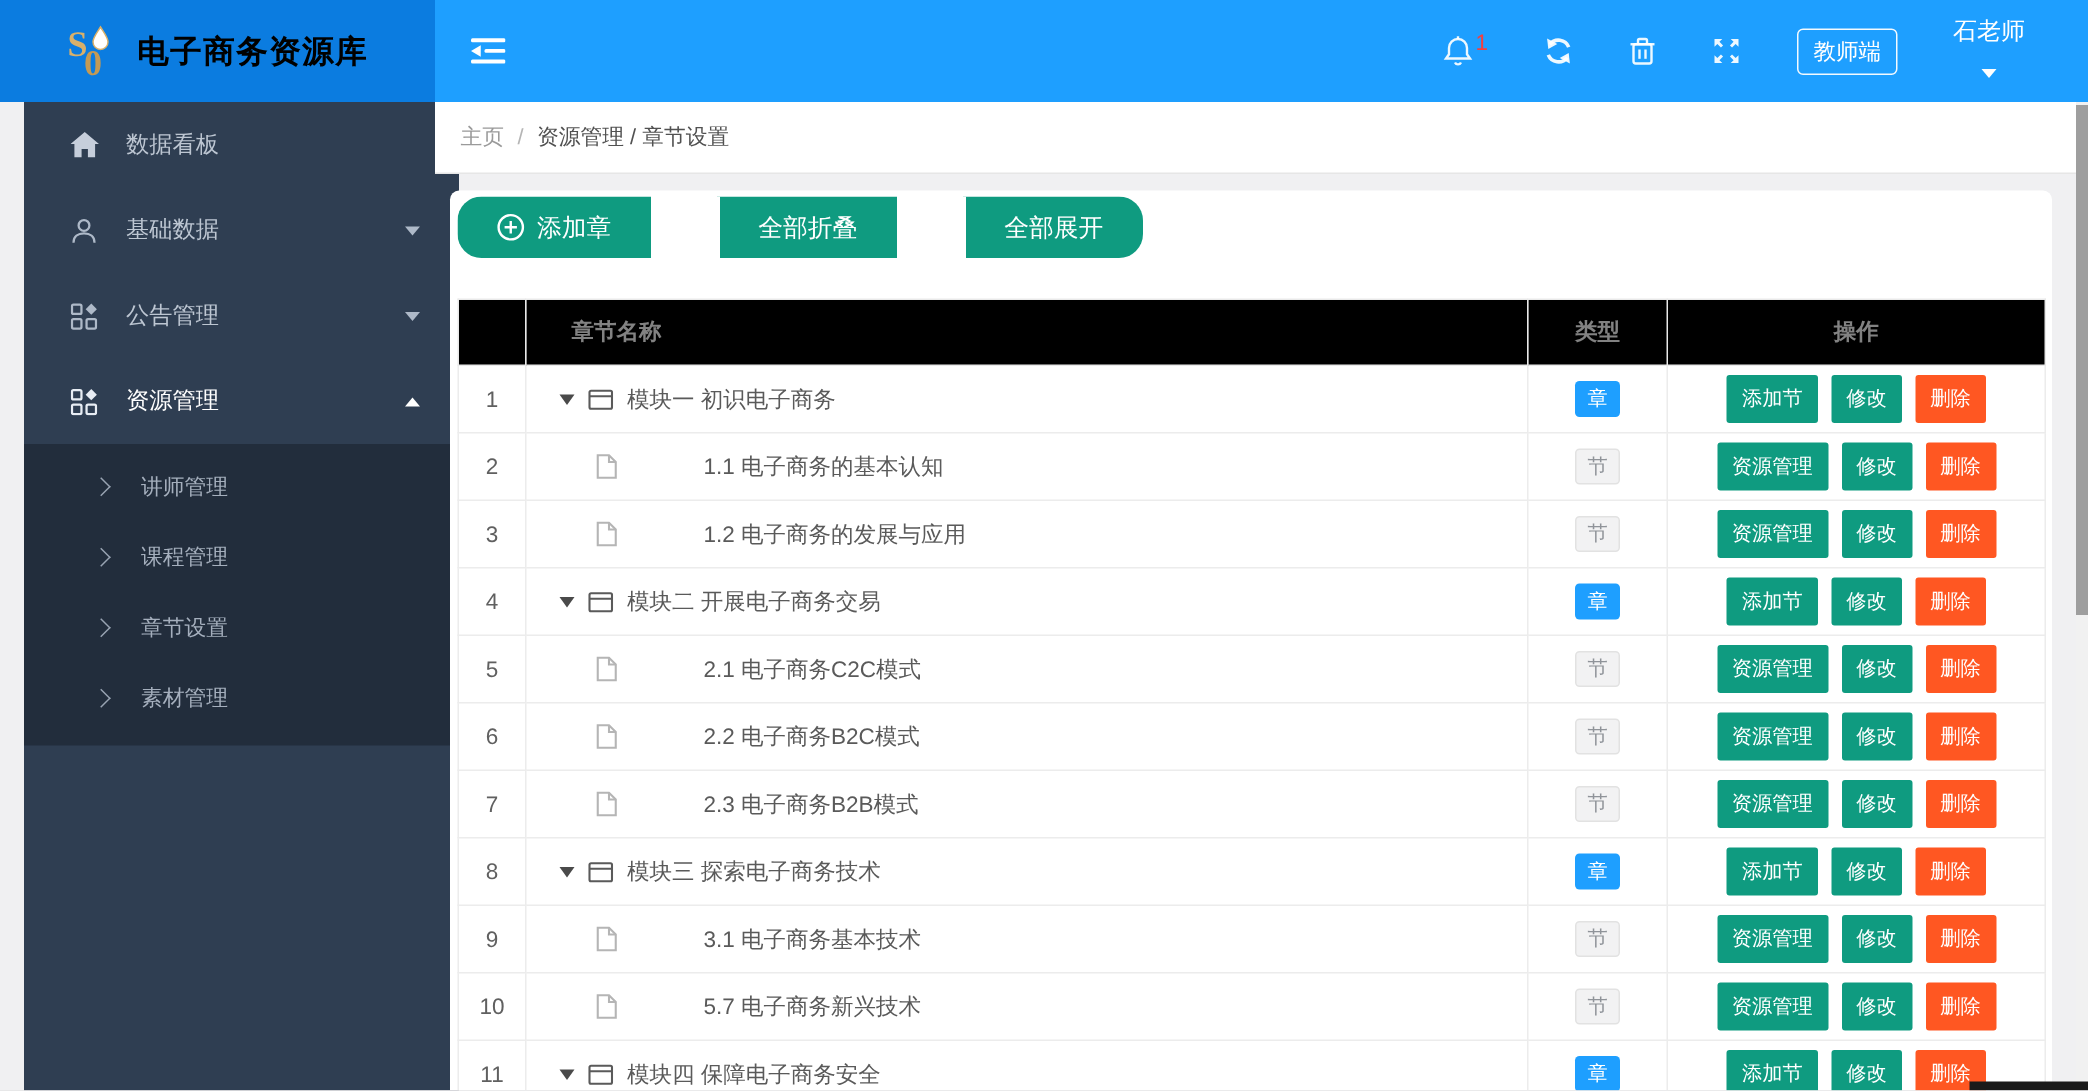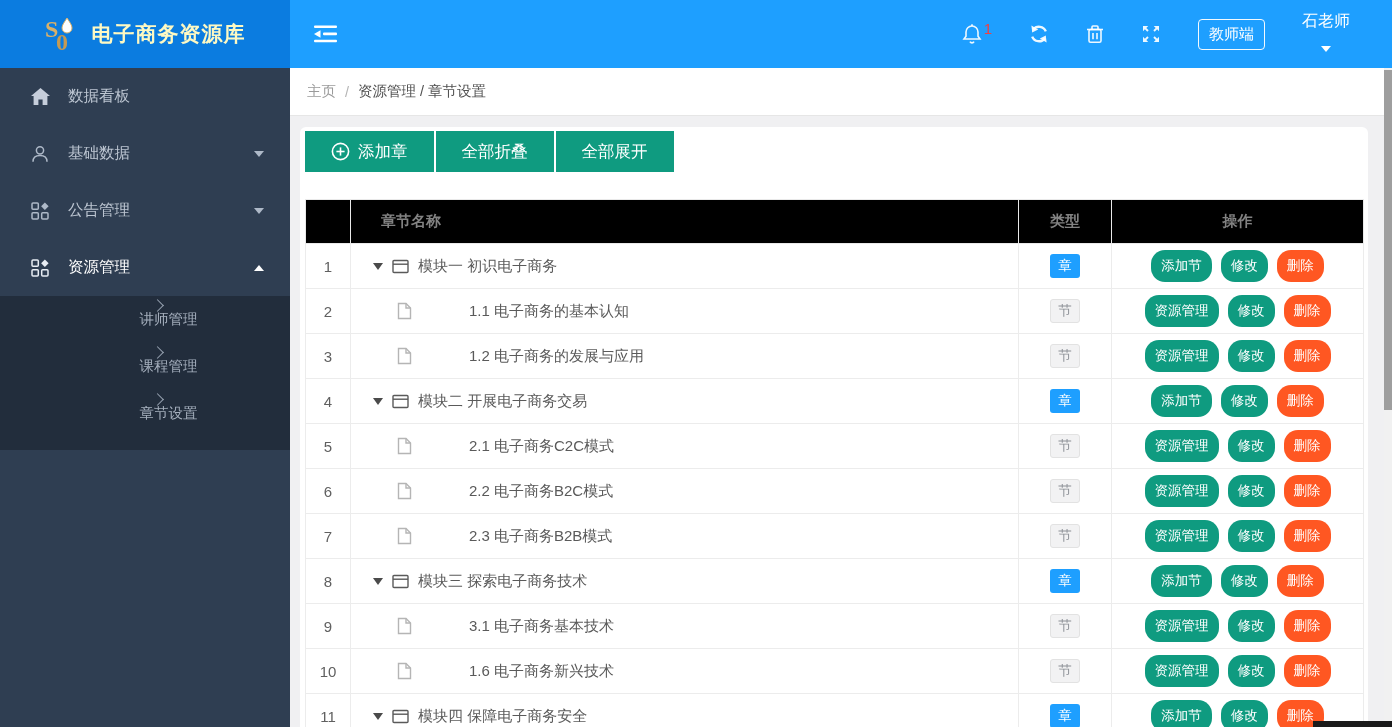--- a/index.html
+++ b/index.html
@@ -2,53 +2,53 @@
 <html style="--header-blue: #1E9FFF; --logo-blue: #0B7CE0; --sidebar: #2F3E52; --sidebar-dark: #222D3C; --teal: #0F9B80; --orange: #FF5722; --blue: #1E9FFF; --red: #F53F3F;"><head>
 <meta charset="utf-8">
 <style>
   html,body{margin:0;padding:0;background:#dcdcdc;}
   .app{position:relative;width:1392px;height:727px;overflow:hidden;background:#f0f0f2;
        font-family:"Liberation Sans","DejaVu Sans",sans-serif;-webkit-font-smoothing:antialiased;}
 
   
   .header{position:absolute;top:0;left:0;right:0;height:68px;display:flex;z-index:5;}
   .logo-area{width:290px;flex:0 0 290px;background:var(--logo-blue,#0b7ce0);display:flex;align-items:center;justify-content:center;gap:11px;}
-  .logo-title{color:#fef9c3;font-size:21px;font-weight:bold;letter-spacing:1px;}
+  .logo-title{color:#000000;font-size:21px;font-weight:bold;letter-spacing:1px;}
   .topbar{flex:1;background:var(--header-blue,#1e9fff);display:flex;align-items:center;padding:0 42px 0 24px;}
   .icon-btn{display:flex;align-items:flex-start;cursor:pointer;line-height:1;}
   .topbar-right{margin-left:auto;display:flex;align-items:center;gap:37px;}
   .notif-num{color:var(--red,#f53f3f);font-size:15px;margin-left:2px;margin-top:-2px;}
   .client-btn{border:1px solid rgba(255,255,255,.95);border-radius:4px;background:transparent;color:#fff;
               font-size:15px;padding:5px 10px;cursor:pointer;font-family:inherit;}
   .user-menu{display:flex;align-items:center;gap:9px;color:#fff;font-size:16px;cursor:pointer;flex-direction:column;}
   .tri-down-w{width:0;height:0;border:5px solid transparent;border-top:6px solid #fff;margin-top:5px;}
 
   
-  .sidebar{position:absolute;top:68px;left:0;width:290px;bottom:0;background:var(--sidebar,#2f3e52);}
+  .sidebar{position:absolute;top:68px;left:16px;width:290px;bottom:0;background:var(--sidebar,#2f3e52);}
   .side-item{height:57px;display:flex;align-items:center;padding:0 26px 0 30px;color:#bdc6d2;font-size:15.5px;cursor:pointer;}
   .side-item .s-icon{width:20px;display:flex;justify-content:center;}
   .side-item .s-label{margin-left:18px;}
   .side-item .caret{margin-left:auto;width:0;height:0;border:5px solid transparent;}
   .caret.down{border-top:6px solid #aeb9c8;margin-top:5px;}
   .caret.up{border-bottom:6px solid #fff;margin-bottom:5px;}
   .side-item.active{color:#fff;}
   .side-sub{background:var(--sidebar-dark,#222d3c);padding:5px 0 8px;}
-  .side-sub-item{height:47px;display:flex;align-items:center;padding-left:47px;color:#a5afbd;font-size:14.5px;cursor:pointer;flex-direction:column;}
+  .side-sub-item{height:47px;display:flex;align-items:center;padding-left:47px;color:#a5afbd;font-size:14.5px;cursor:pointer;}
   .chev{width:8px;height:8px;border-top:1.6px solid #98a3b2;border-right:1.6px solid #98a3b2;transform:rotate(45deg);margin-right:22px;flex:0 0 auto;}
 
   
   .main{position:absolute;left:290px;top:68px;right:0;bottom:0;overflow:hidden;}
   .breadcrumb-bar{height:47px;background:#fff;border-bottom:1px solid #e6e6e6;display:flex;align-items:center;padding-left:17px;font-size:14.5px;text-align:center;}
   .bc-home{color:#9a9a9a;cursor:pointer;}
   .bc-sep{color:#b5b5b5;margin:0 9px;}
   .bc-path{color:#515151;}
 
   .card{margin:11px 24px 0 10px;background:#fff;border-radius:6px;height:640px;}
   .toolbar{padding:4px 0 0 5px;}
-  .btn-group{display:inline-flex;border-radius:0;overflow:hidden;}
+  .btn-group{display:inline-flex;border-radius:16px;overflow:hidden;gap:44px;}
   .tbtn{background:var(--teal,#0f9b80);color:#fff;font-size:16.5px;height:41px;display:inline-flex;align-items:center;
         padding:0 26px;border:none;cursor:pointer;font-family:inherit;}
   .tbtn + .tbtn{border-left:2px solid #fff;}
   .tbtn .plus{margin-right:8px;display:flex;}
 
   .table-wrap{margin:27px 4px 0 5px;}
   table{width:100%;border-collapse:collapse;table-layout:fixed;}
   th{background:#000000;height:41px;font-weight:bold;color:#828282;font-size:15px;border:1px solid #e9e9e9;}
   th.h-name{text-align:left;padding-left:30px;}
   td{height:44px;border:1px solid #ececec;font-size:15px;color:#5a5a5a;padding:0;}
@@ -56,21 +56,21 @@
   .tree{display:flex;align-items:center;}
   .tree.chapter{padding-left:22px;}
   .tree.section{padding-left:46px;gap:48px;}
   .caret-tbl{width:0;height:0;border:5.5px solid transparent;border-top:7px solid #4a4a4a;margin-top:6px;margin-right:9px;cursor:pointer;}
   .icon-slot{display:flex;margin-right:9px;}
   .col-type-inner{display:flex;justify-content:center;}
   .badge{border-radius:3px;font-size:13.5px;line-height:1;}
   .badge-chapter{background:var(--blue,#1e9fff);color:#fff;padding:5px 8px;}
   .badge-section{background:#f2f2f3;color:#8f9399;border:1px solid #e2e2e2;padding:4px 7px;}
   .ops{display:flex;justify-content:center;gap:9px;}
-  .op-btn{border:none;color:#fff;font-size:13.5px;padding:7px 10px;border-radius:14px;background:var(--teal,#0f9b80);cursor:pointer;font-family:Liberation Mono, monospace;white-space:nowrap;}
+  .op-btn{border:none;color:#fff;font-size:13.5px;padding:7px 10px;border-radius:2px;background:var(--teal,#0f9b80);cursor:pointer;font-family:Liberation Mono, monospace;white-space:nowrap;}
   .op-delete{background:var(--orange,#ff5722);}
 
   
   .v-scrollbar{position:absolute;top:68px;right:0;width:8px;bottom:0;background:#f1f1f1;z-index:9;}
   .v-thumb{position:absolute;top:2px;left:0;width:8px;height:340px;background:#9e9e9e;}
   .h-thumb{position:absolute;bottom:0;left:1313px;width:79px;height:6px;background:#1a1a1a;z-index:10;}
 </style>
 </head>
 <body>
 
@@ -204,20 +204,24 @@
         <span class="chev"></span>
         <span>讲师管理</span>
       </div>
       <div class="side-sub-item">
         <span class="chev"></span>
         <span>课程管理</span>
       </div>
       <div class="side-sub-item">
         <span class="chev"></span>
         <span>章节设置</span>
+      </div>
+      <div class="side-sub-item">
+        <span class="chev"></span>
+        <span>素材管理</span>
       </div>
     </div>
   </div>
 
   <div class="main">
     <div class="breadcrumb-bar">
       <span class="bc-home">主页</span>
       <span class="bc-sep">/</span>
       <span class="bc-path">资源管理 / 章节设置</span>
     </div>
@@ -513,21 +517,21 @@
     <td class="col-idx"><span class="row-index">10</span></td>
     <td class="col-name">
       <div class="tree section">
 
         <span class="icon-slot">
                       <svg width="15" height="18" viewBox="0 0 15 18">
                         <path d="M1.5 1.5 h7.5 l4.5 4.5 v10.5 h-12 z" fill="none" stroke="#b5b5b5" stroke-width="1.4"></path>
                         <path d="M9 1.5 v4.5 h4.5" fill="none" stroke="#b5b5b5" stroke-width="1.4"></path>
                       </svg>
                     </span>
-        <span class="row-name">1.6 电子商务新兴技术</span>
+        <span class="row-name">5.7 电子商务新兴技术</span>
       </div>
     </td>
     <td>
                   <div class="col-type-inner">
                     <span class="badge badge-section">节</span>
                   </div>
                 </td>
     <td>
                   <div class="ops">
                     <button class="op-btn op-manage_resources">资源管理</button>

